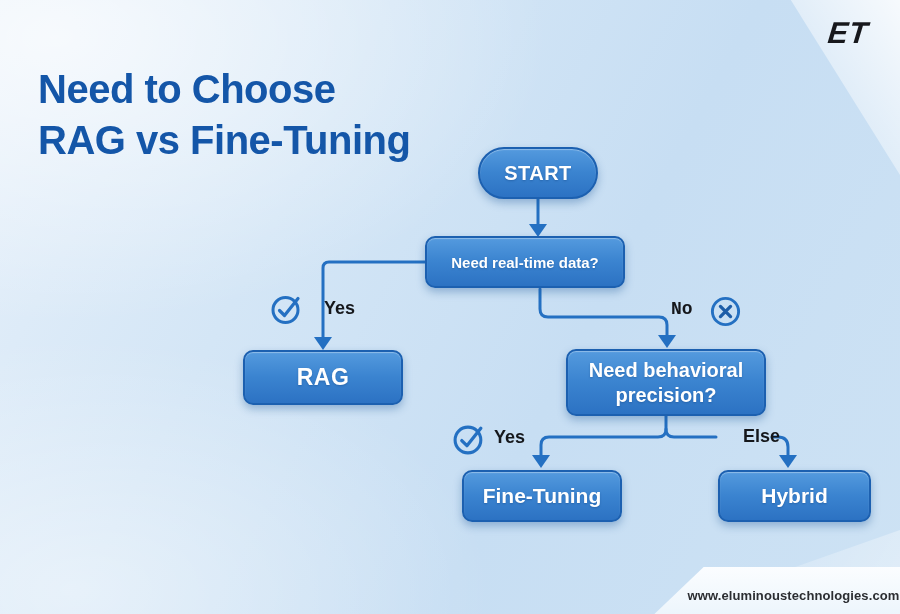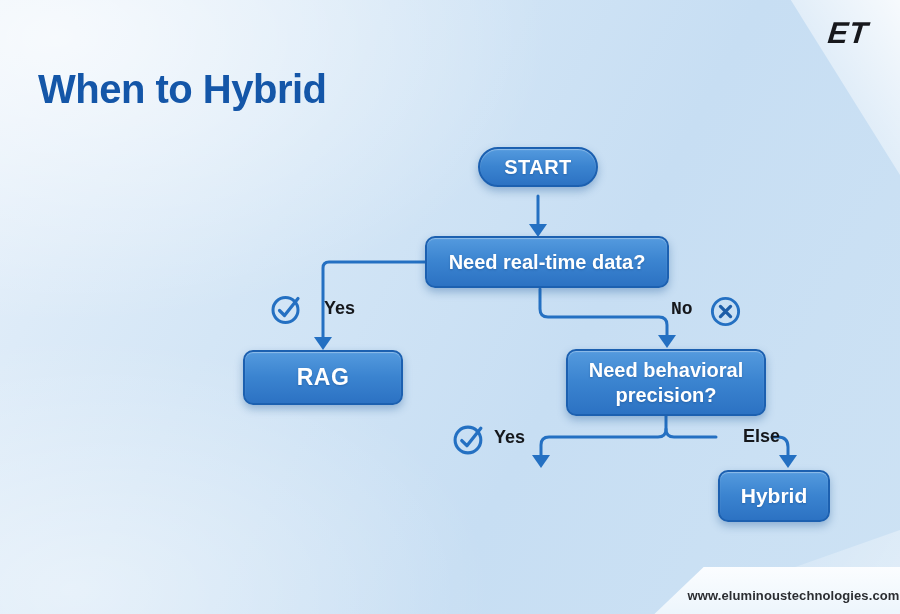--- a/index.html
+++ b/index.html
@@ -44,26 +44,26 @@
   .connectors { position: absolute; left: 0; top: 0; width: 900px; height: 614px; pointer-events: none; }
 
   .node {
     position: absolute; display: flex; align-items: center; justify-content: center;
     color: #fff; font-weight: 700; text-align: center;
     background: linear-gradient(180deg, #549ade 0%, #3b84d0 48%, #2c72c3 100%);
     border: 2px solid #1c60b0; border-radius: 10px;
     box-shadow: 0 4px 9px rgba(23, 82, 150, .35), inset 0 1px 1px rgba(255,255,255,.35);
     text-shadow: 0 1px 2px rgba(18, 60, 115, .35);
   }
-  .n-start { left: 478px; top: 147px; width: 120px; height: 40px; border-radius: 26px; font-size: 20px; letter-spacing: .5px; }
-  .n-q1    { left: 425px; top: 236px; width: 244px; height: 52px; font-size: 20px; }
+  .n-start { left: 478px; top: 147px; width: 120px; height: 52px; border-radius: 26px; font-size: 20px; letter-spacing: .5px; }
+  .n-q1    { left: 425px; top: 236px; width: 200px; height: 52px; font-size: 15px; }
   .n-rag   { left: 243px; top: 350px; width: 160px; height: 55px; font-size: 23px; letter-spacing: .5px; }
   .n-q2    { left: 566px; top: 349px; width: 200px; height: 67px; font-size: 20px; line-height: 1.25; padding: 0 14px; }
   .n-ft    { left: 462px; top: 470px; width: 160px; height: 52px; font-size: 21px; }
-  .n-hy    { left: 718px; top: 470px; width: 112px; height: 52px; font-size: 21px; }
+  .n-hy    { left: 718px; top: 470px; width: 153px; height: 52px; font-size: 21px; }
 
   .edge-label {
     position: absolute; font-weight: 700; color: #15171b; font-size: 18px; line-height: 1;
   }
   .l-yes1 { left: 324px; top: 299px; }
   .l-no   { left: 671px; top: 300px; font-family: Liberation Mono, monospace; }
   .l-yes2 { left: 494px; top: 428px; }
   .l-else { left: 723px; top: 427px; margin-left: 20px; }
 
   .edge-icon { position: absolute; }
@@ -84,21 +84,21 @@
 </head>
 <body>
 
 <div class="canvas">
 
   <div class="bg-corner-tr"></div>
   <div class="bg-corner-br"></div>
 
   <div class="logo">ET</div>
 
-  <h1 class="title"><span>When to Hybrid</span><br></h1>
+  <h1 class="title"><span>Need to Choose</span><br><span>RAG vs Fine-Tuning</span></h1>
 
   <svg class="connectors" viewBox="0 0 900 614" xmlns="http://www.w3.org/2000/svg">
     <g fill="none" stroke="#2470c2" stroke-width="3" stroke-linecap="round">
 
       <path d="M538 196 V224"></path>
 
       <path d="M425 262 H329 Q323 262 323 268 V337"></path>
 
       <path d="M540 289 V309 Q540 317 548 317 H659 Q667 317 667 325 V335"></path>
 
@@ -112,20 +112,21 @@
       <polygon points="658,335 676,335 667,348"></polygon>
       <polygon points="532,455 550,455 541,468"></polygon>
       <polygon points="779,455 797,455 788,468"></polygon>
     </g>
   </svg>
 
   <div class="node n-start">START</div>
   <div class="node n-q1">Need real-time data?</div>
   <div class="node n-rag">RAG</div>
   <div class="node n-q2">Need behavioral precision?</div>
+  <div class="node n-ft">Fine-Tuning</div>
   <div class="node n-hy">Hybrid</div>
 
   <div class="edge-icon i-check1">
     <svg viewBox="0 0 34 34">
         <circle cx="15.5" cy="18" r="12.5" fill="none" stroke="#2470c2" stroke-width="3"></circle>
         <path d="M9.5 18.5 L14.5 23.5 L28 6.5" fill="none" stroke="#2470c2" stroke-width="3.2" stroke-linecap="round" stroke-linejoin="round"></path>
       </svg>
   </div>
   <div class="edge-icon i-x">
     <svg viewBox="0 0 34 34">

